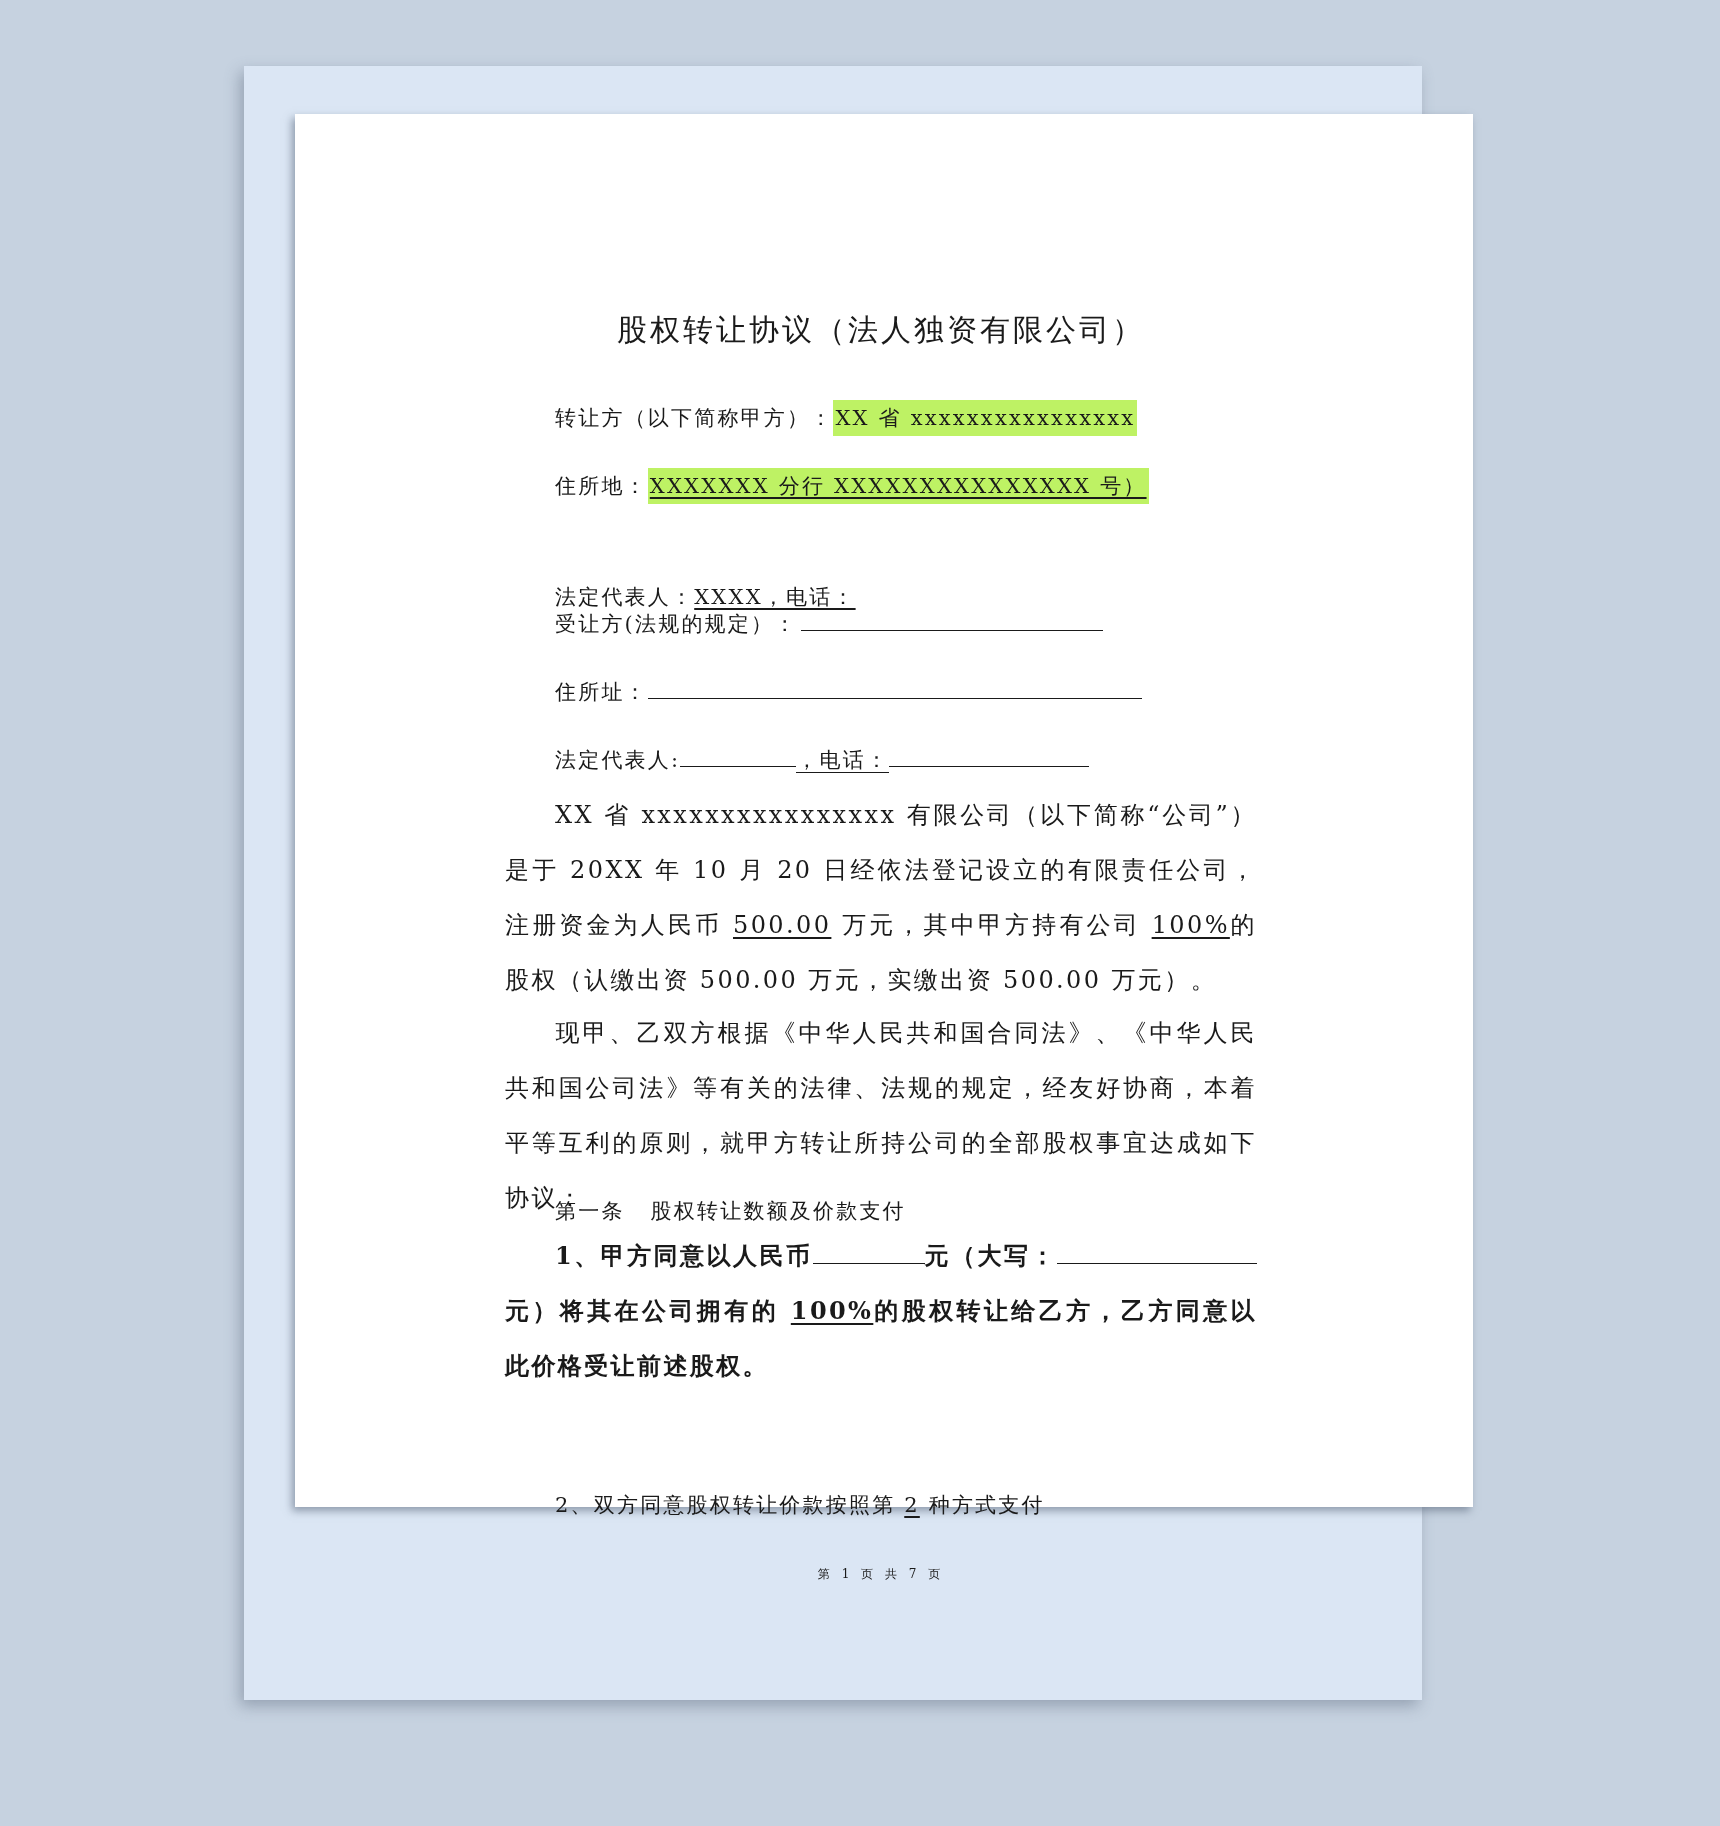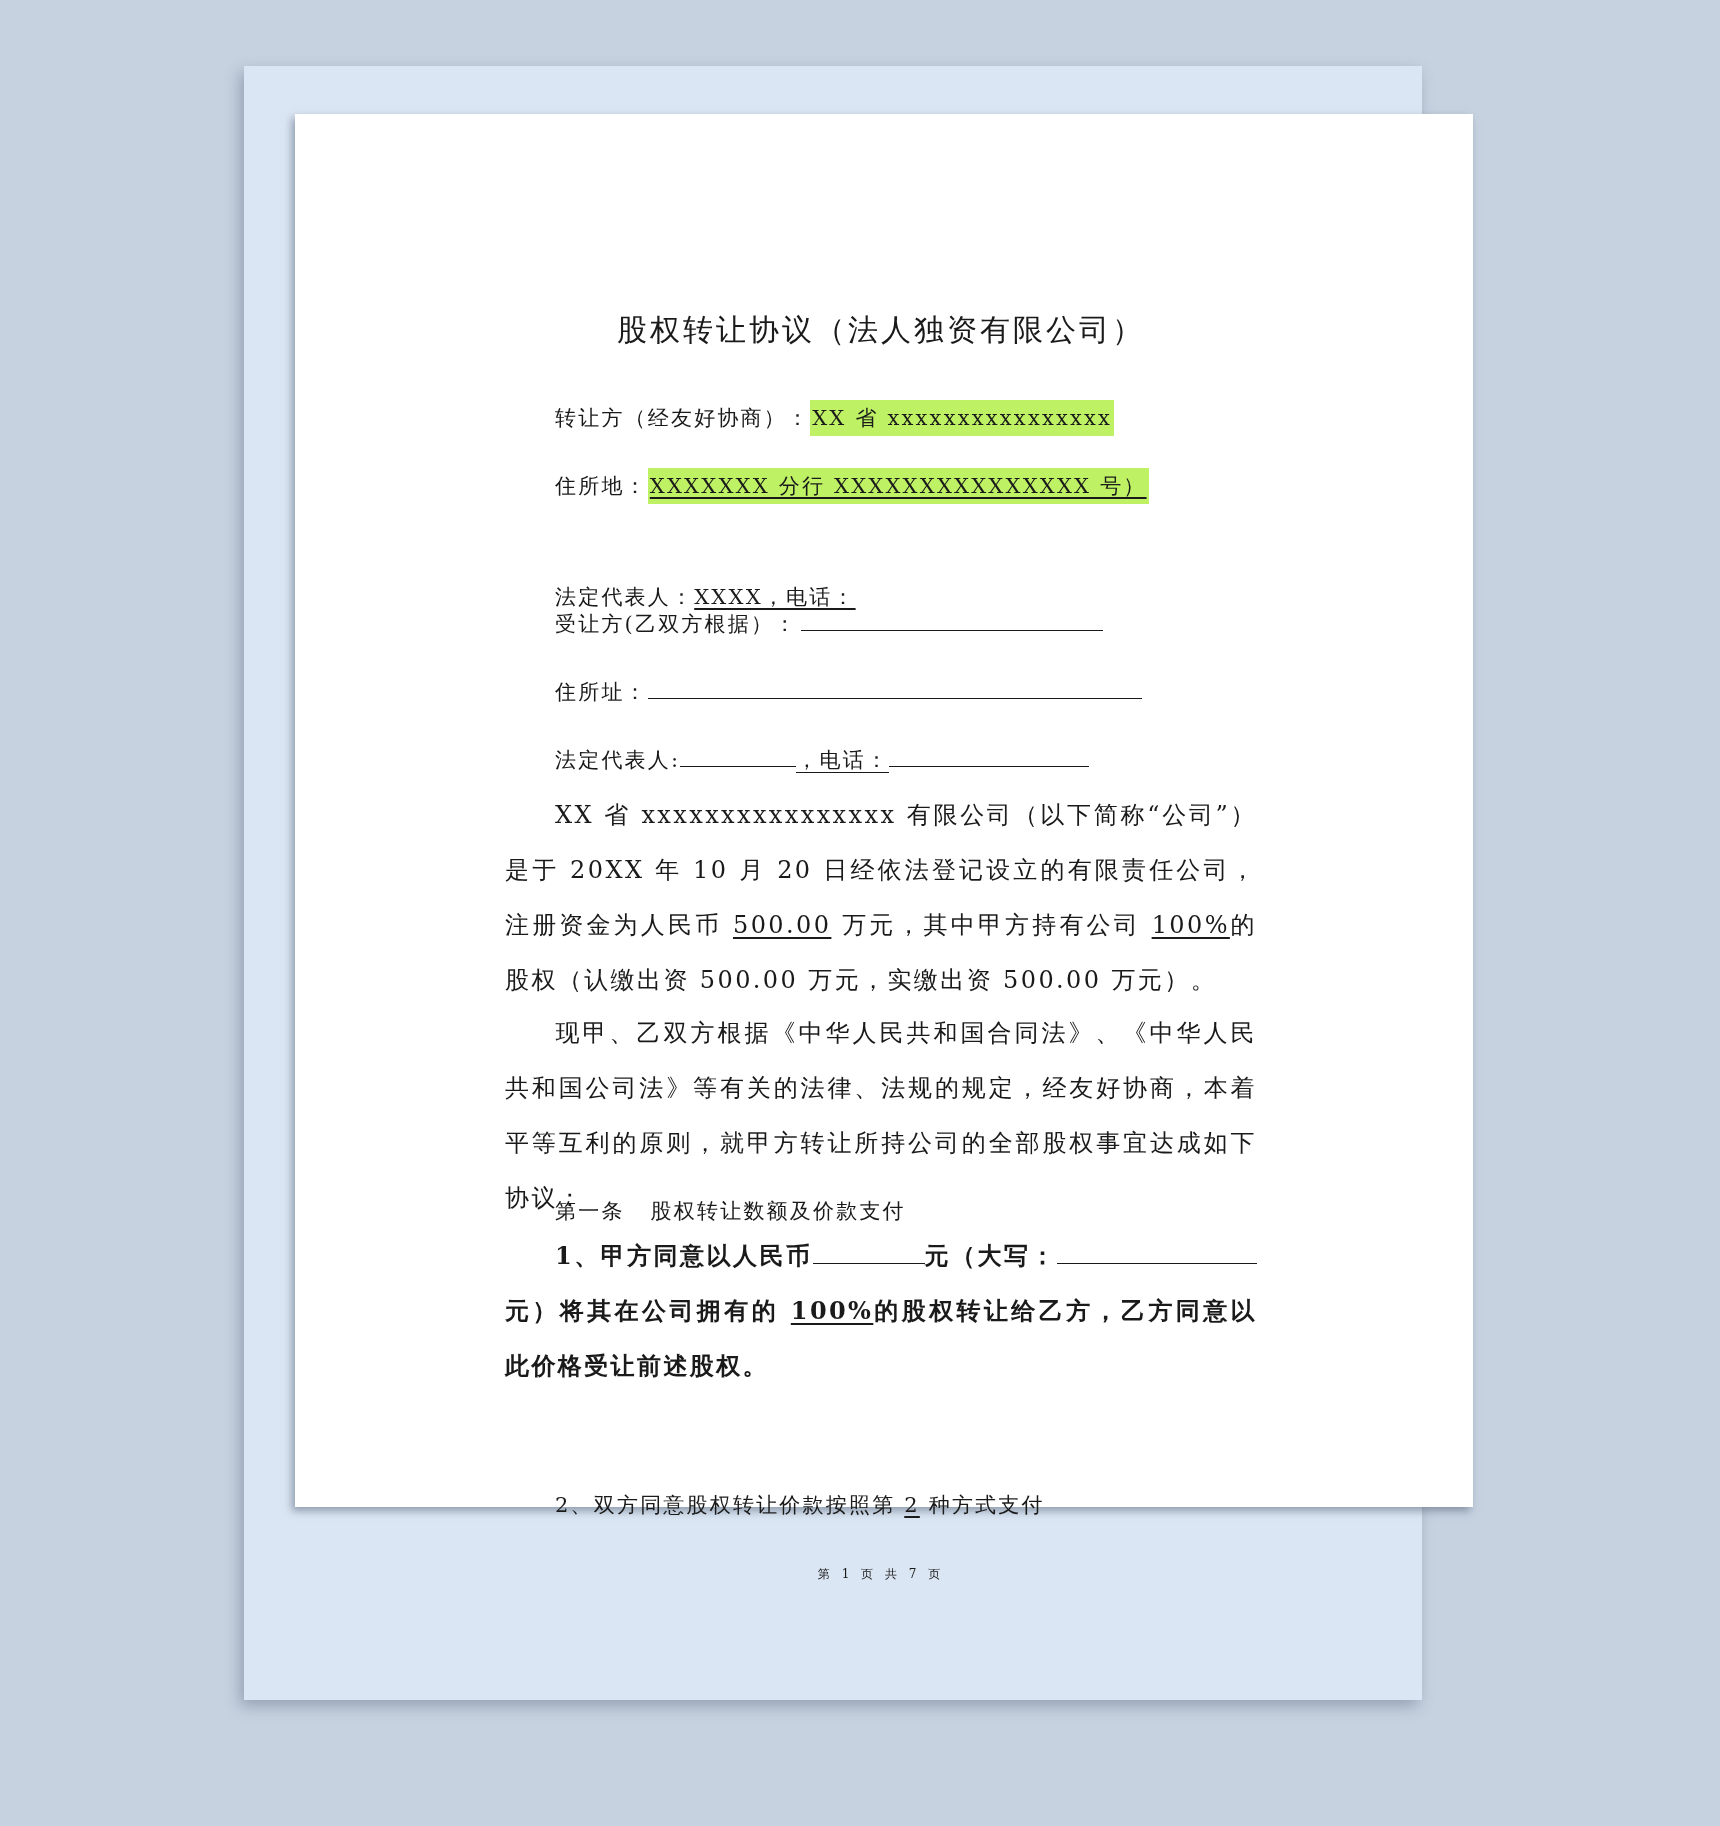--- a/index.html
+++ b/index.html
@@ -78,33 +78,33 @@
 <body>
 
 <div class="back-page"></div>
 
 <div class="front-page">
   <div class="content">
 
     <div class="title">股权转让协议（法人独资有限公司）</div>
 
     <div class="line" style="top:289px;">
-      <span>转让方（经友好协商）：</span><span class="hl">XX 省 xxxxxxxxxxxxxxxx</span>
+      <span>转让方（以下简称甲方）：</span><span class="hl">XX 省 xxxxxxxxxxxxxxxx</span>
     </div>
 
     <div class="line" style="top:357px;">
       <span>住所地：</span><span class="hl u">XXXXXXX 分行 XXXXXXXXXXXXXXX 号）</span>
     </div>
 
     <div class="line" style="top:426px;margin-top:42px;">
       <span>法定代表人：</span><span class="u">XXXX，电话：</span>
     </div>
 
     <div class="line" style="top:494px;">
-      <span>受让方(乙双方根据）：</span><span class="blank" style="width:302px; margin-left:4px;"></span>
+      <span>受让方(法规的规定）：</span><span class="blank" style="width:302px; margin-left:4px;"></span>
     </div>
 
     <div class="line" style="top:562px;">
       <span>住所址：</span><span class="blank" style="width:494px;"></span>
     </div>
 
     <div class="line" style="top:630px;">
       <span>法定代表人:</span><span class="blank" style="width:116px;"></span><span style="border-bottom:1.5px solid #1a1a1a;">，电话：</span><span class="blank" style="width:200px;"></span>
     </div>
 

